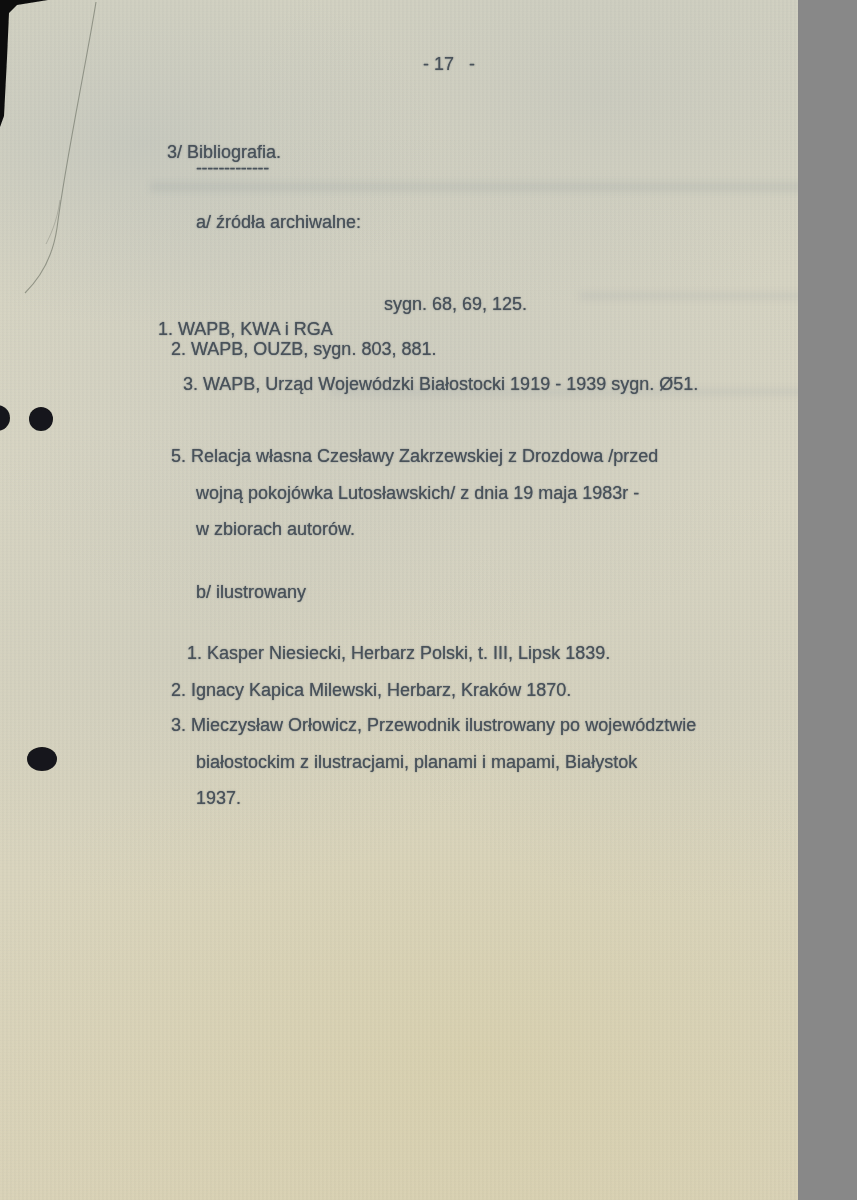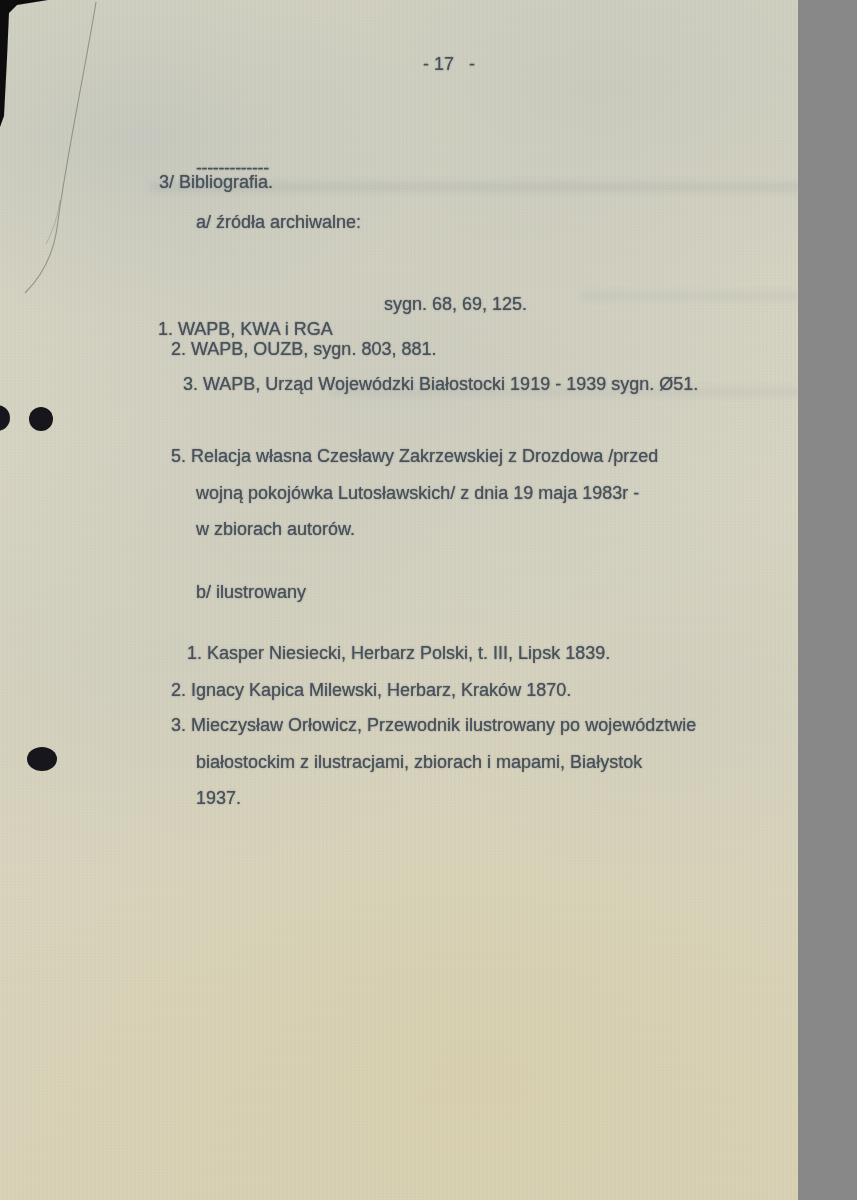--- a/index.html
+++ b/index.html
@@ -58,21 +58,21 @@
     <circle cx="41" cy="419" r="12" fill="#16171a" filter="url(#soft)"></circle>
     <ellipse cx="42" cy="759" rx="15" ry="12" fill="#16171a" filter="url(#soft)"></ellipse>
   </svg>
 
   <div class="streak" style="left:150px; top:182px; width:680px; height:10px; background:rgba(100,115,135,0.10);"></div>
   <div class="streak" style="left:580px; top:292px; width:250px; height:8px; background:rgba(100,115,135,0.08);"></div>
   <div class="streak" style="left:330px; top:388px; width:490px; height:8px; background:rgba(100,115,135,0.08);"></div>
 
   <div class="line" style="left:423px; top:54px;">- 17   -</div>
 
-  <div class="line" style="left:159px; top:142px;margin-top:30px;">3/ Bibliografia.</div>
+  <div class="line" style="left:167px; top:142px;">3/ Bibliografia.</div>
   <div class="line underline-dashes" style="left:196px; top:158px;">-------------</div>
 
   <div class="line" style="left:196px; top:212px;">a/ źródła archiwalne:</div>
 
   <div class="line" style="left:158px; top:283px;margin-top:36px;">1. WAPB, KWA i RGA</div>
   <div class="line" style="left:384px; top:294px;">sygn. 68, 69, 125.</div>
 
   <div class="line" style="left:171px; top:339px;">2. WAPB, OUZB, sygn. 803, 881.</div>
 
   <div class="line" style="left:171px; top:374px;margin-left:12px;">3. WAPB, Urząd Wojewódzki Białostocki 1919 - 1939 sygn. Ø51.</div>
@@ -82,16 +82,16 @@
   <div class="line" style="left:196px; top:483px;">wojną pokojówka Lutosławskich/ z dnia 19 maja 1983r -</div>
   <div class="line" style="left:196px; top:519px;">w zbiorach autorów.</div>
 
   <div class="line" style="left:196px; top:582px;">b/ ilustrowany</div>
 
   <div class="line" style="left:171px; top:643px;margin-left:16px;">1. Kasper Niesiecki, Herbarz Polski, t. III, Lipsk 1839.</div>
 
   <div class="line" style="left:171px; top:680px;">2. Ignacy Kapica Milewski, Herbarz, Kraków 1870.</div>
 
   <div class="line" style="left:171px; top:715px;">3. Mieczysław Orłowicz, Przewodnik ilustrowany po województwie</div>
-  <div class="line" style="left:196px; top:752px;">białostockim z ilustracjami, zbiorach i mapami, Białystok</div>
+  <div class="line" style="left:196px; top:752px;">białostockim z ilustracjami, planami i mapami, Białystok</div>
   <div class="line" style="left:196px; top:788px;">1937.</div>
 
 </div>
 
 </body></html>

